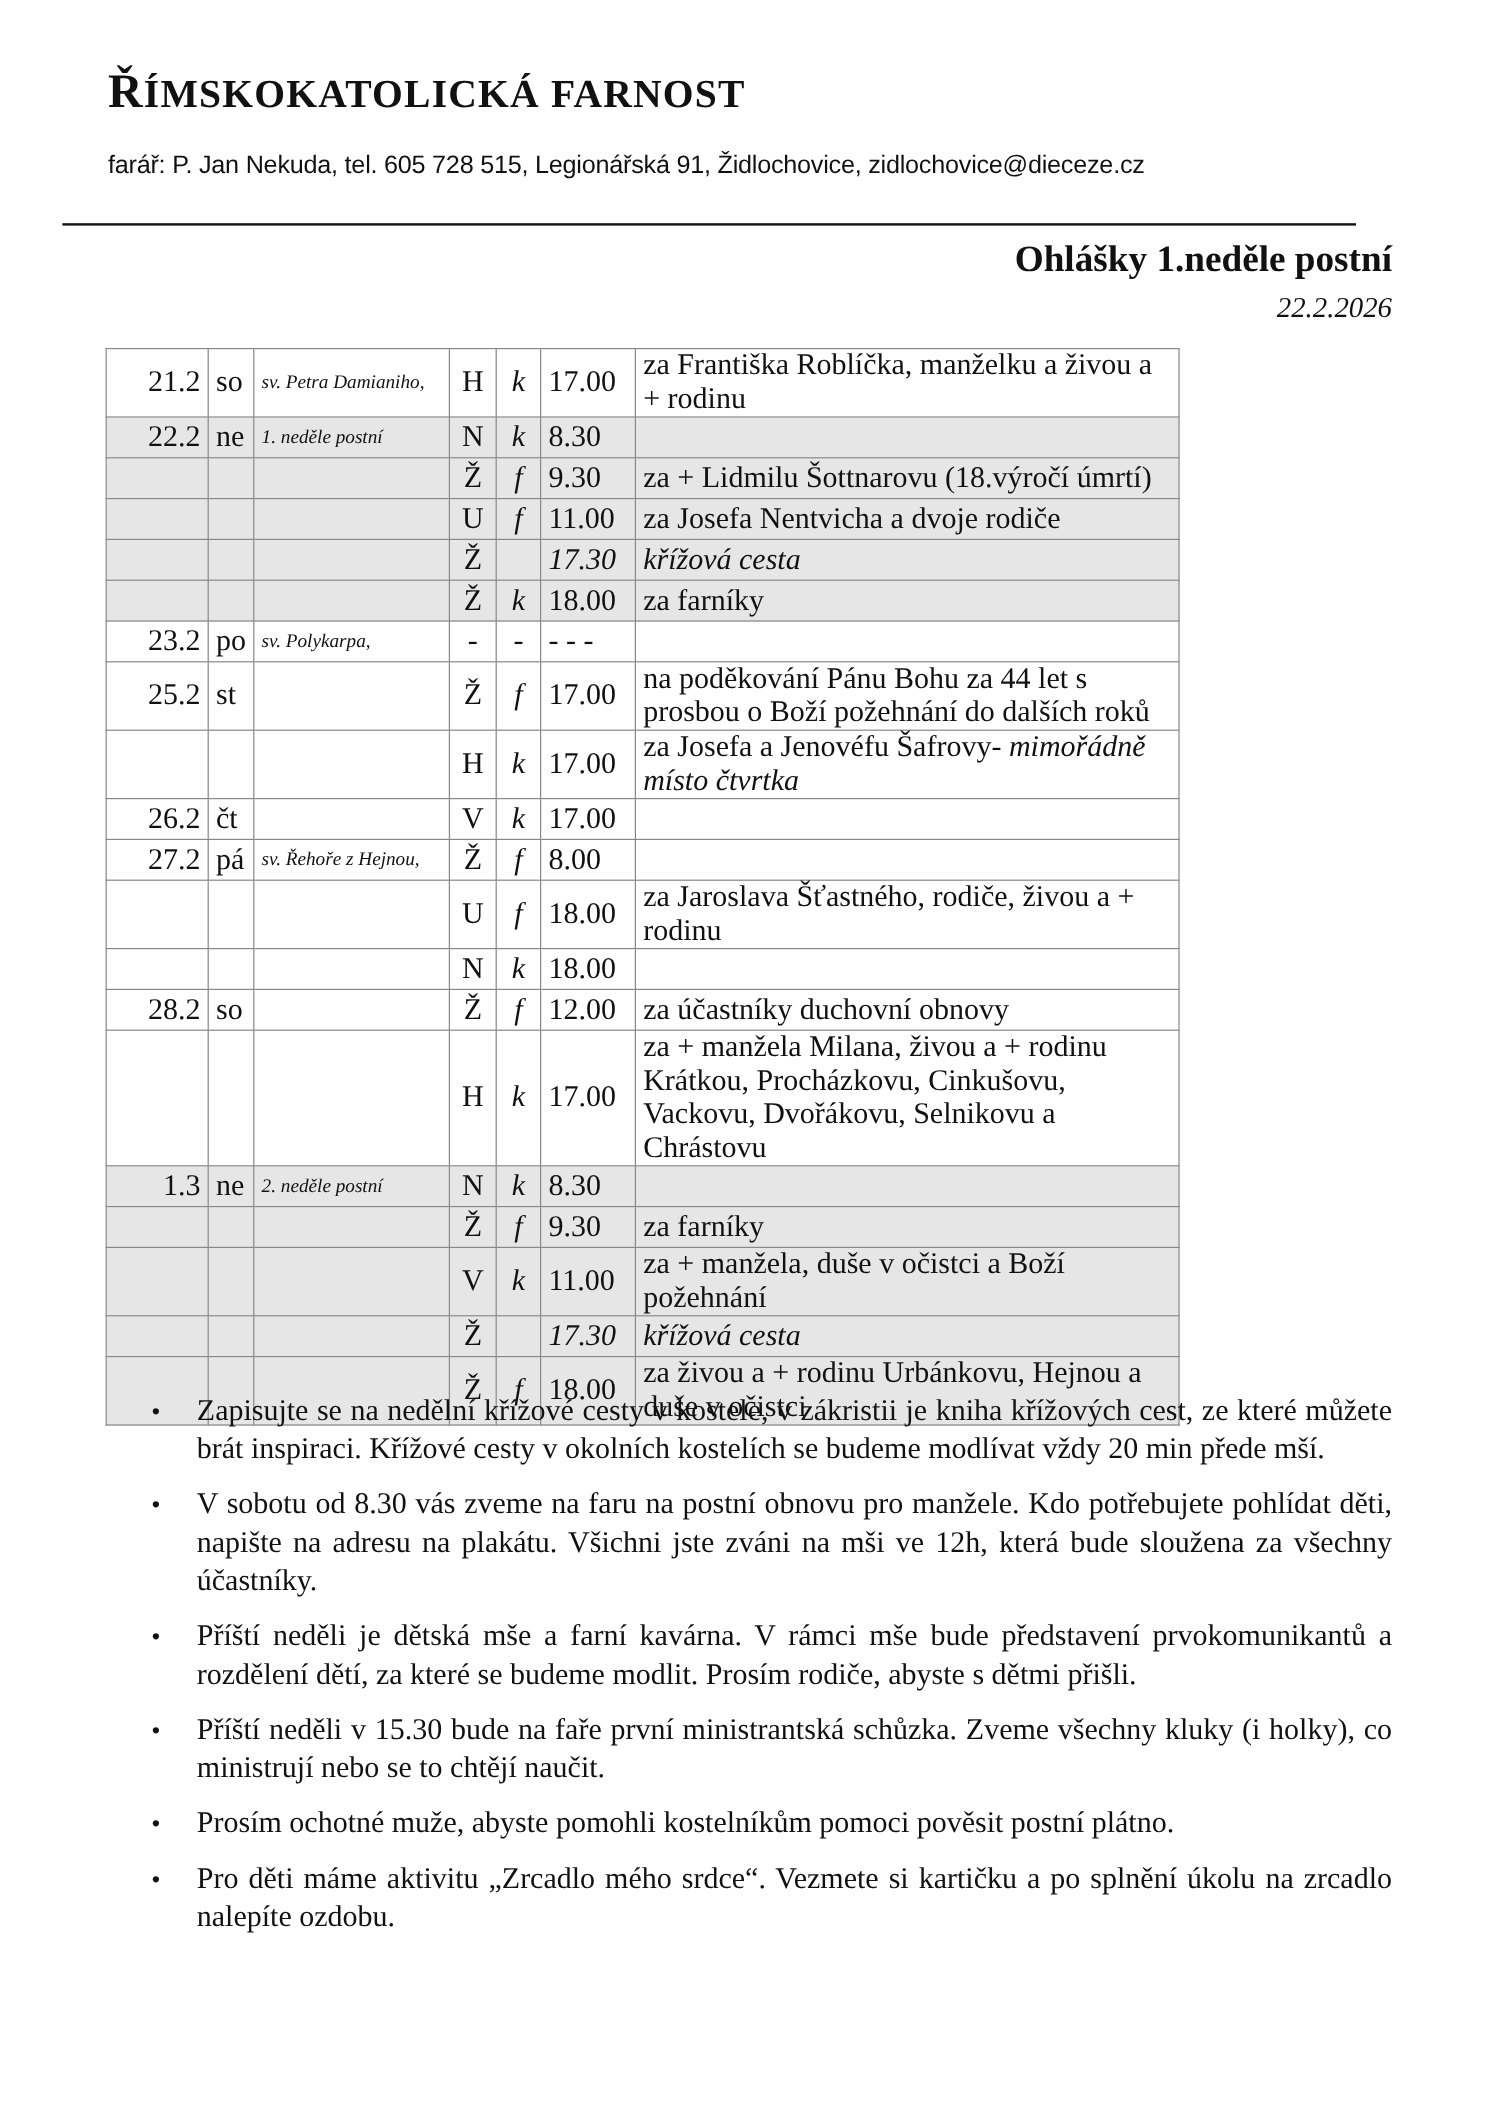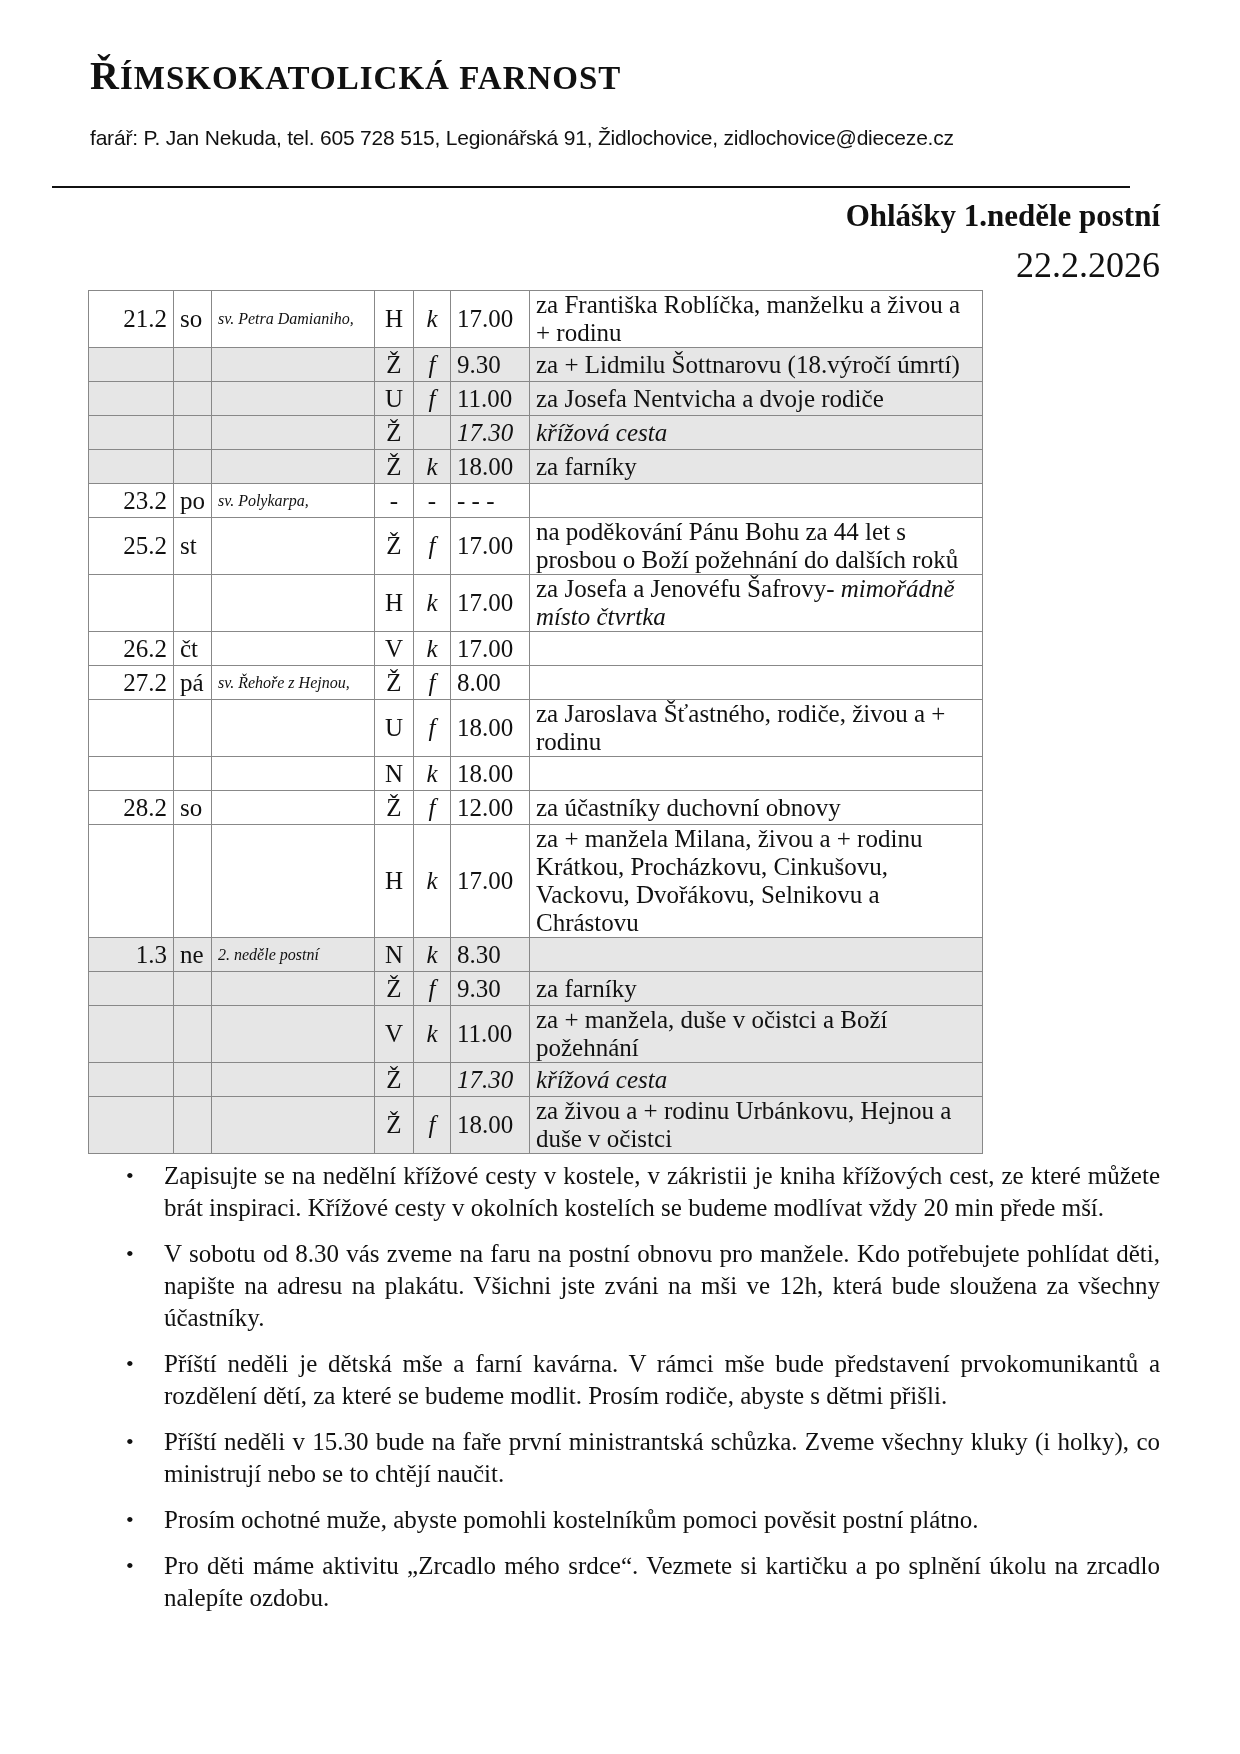--- a/index.html
+++ b/index.html
@@ -4,21 +4,21 @@
 <style>
   html,body{margin:0;padding:0;background:#fff;}
   body{width:1240px;height:1754px;position:relative;overflow:hidden;color:#111;
        font-family:"Liberation Serif","DejaVu Serif",serif;}
   .hdr{position:absolute;left:90px;top:58px;}
   .org{font-family:"Liberation Serif",serif;font-weight:bold;font-size:33px;line-height:36px;letter-spacing:1px;color:#111;}
   .org .big{font-size:40px;}
   .contact{position:absolute;left:90px;top:126px;font-family:"Liberation Sans",sans-serif;font-size:21px;color:#111;letter-spacing:-0.2px;}
   .rule{position:absolute;left:52px;top:186px;width:1078px;height:2px;background:#111;}
   .title{position:absolute;right:80px;top:198px;font-weight:bold;font-size:31px;}
-  .date{position:absolute;right:80px;top:244px;font-size:36px;}
+  .date{position:absolute;right:80px;top:244px;font-style:italic;font-size:24px;}
   table.sched{position:absolute;left:88px;top:290px;width:895px;border-collapse:collapse;font-size:25px;}
   table.sched td{border:1.5px solid #888;padding:0 6px;height:33px;vertical-align:middle;line-height:28px;}
   table.sched tr.g td{background:#e6e6e6;}
   td.dt{width:72px;text-align:right;}
   td.dw{width:24px;text-align:left;}
   td.fs{width:150px;font-style:italic;font-size:16px;line-height:18px;}
   td.pl{width:26px;text-align:center;}
   td.ty{width:24px;text-align:center;font-style:italic;}
   td.tm{width:66px;}
   td.tm.it,td.in.it{font-style:italic;}
@@ -44,20 +44,29 @@
       <tr>
         <td class="dt"><span>21.2</span></td>
         <td class="dw"><span>so</span></td>
         <td class="fs"><span>sv. Petra Damianiho,</span></td>
         <td class="pl"><span>H</span></td>
         <td class="ty"><span>k</span></td>
         <td class="tm"><span>17.00</span></td>
         <td class="in"><span>za Františka Roblíčka, manželku a živou a + rodinu</span></td>
       </tr>
       <tr class="g">
+        <td class="dt"><span>22.2</span></td>
+        <td class="dw"><span>ne</span></td>
+        <td class="fs"><span>1. neděle postní</span></td>
+        <td class="pl"><span>N</span></td>
+        <td class="ty"><span>k</span></td>
+        <td class="tm"><span>8.30</span></td>
+        <td class="in"><span></span></td>
+      </tr>
+      <tr class="g">
         <td class="dt"><span></span></td>
         <td class="dw"><span></span></td>
         <td class="fs"><span></span></td>
         <td class="pl"><span>Ž</span></td>
         <td class="ty"><span>f</span></td>
         <td class="tm"><span>9.30</span></td>
         <td class="in"><span>za + Lidmilu Šottnarovu (18.výročí úmrtí)</span></td>
       </tr>
       <tr class="g">
         <td class="dt"><span></span></td>

